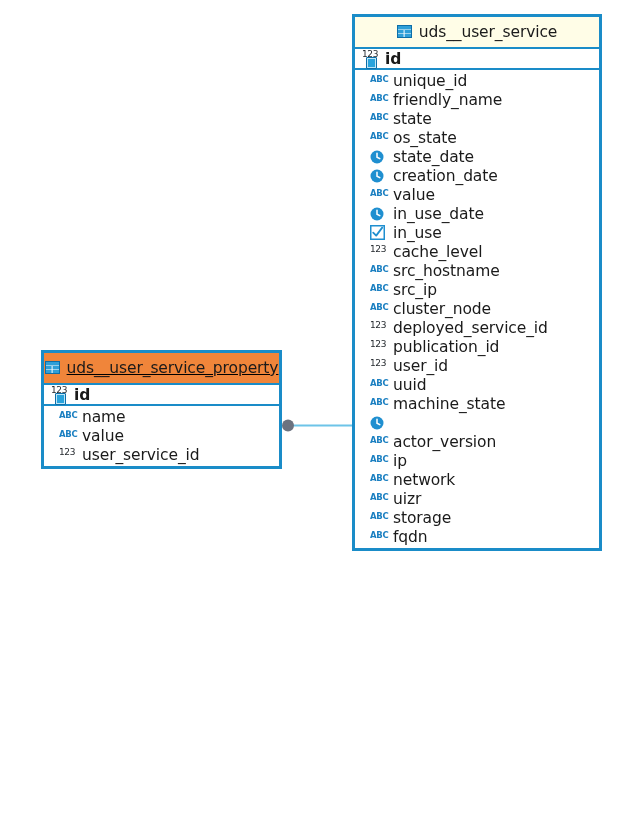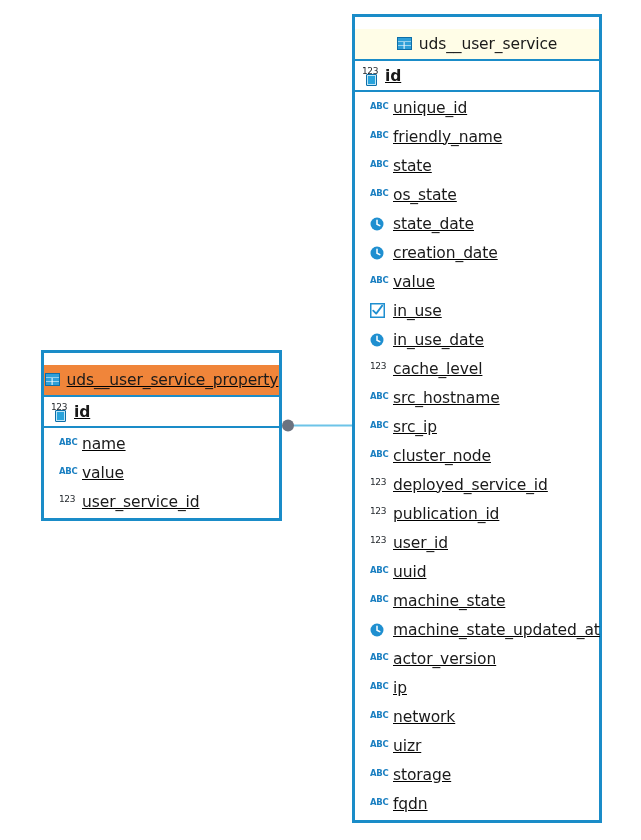--- a/index.html
+++ b/index.html
@@ -35,48 +35,46 @@
   .entity-header {
     box-sizing: border-box;
     height: 32px;
     display: flex;
     align-items: center;
     justify-content: center;
     gap: 6px;
     border-bottom: 2px solid #1a8cc8;
     padding: 0 6px;
     overflow: hidden;
-    margin-top: 12px;
   }
   .entity-header.cream  { background: #fffde7; }
   .entity-header.orange { background: #f0853a; text-decoration: underline; }
 
   .entity-title {
     font-size: 15.5px;
     color: #1a1a1a;
     white-space: nowrap;
     letter-spacing: -0.1px;
   }
 
   
   .pk-section {
     box-sizing: border-box;
     border-bottom: 2px solid #1a8cc8;
   }
 
   
   .row {
     box-sizing: border-box;
-    height: 29px;
+    height: 19px;
     display: flex;
     align-items: center;
     padding-left: 7px;
     gap: 6px;
     white-space: nowrap;
-    text-decoration: underline;
   }
   .row-label {
     font-size: 15.5px;
     color: #1a1a1a;
     letter-spacing: -0.1px;
   }
   .row.pk .row-label {
     font-weight: bold;
   }
 
@@ -280,81 +278,80 @@
               <path d="M7 3.2 L7 7.2 L9.8 8.6" stroke="#ffffff" stroke-width="1.5" fill="none" stroke-linecap="round"></path>
             </svg>
           </span>
           <span class="row-label">creation_date</span>
         </div>
         <div class="row">
           <span class="icon icon-abc"></span>
           <span class="row-label">value</span>
         </div>
         <div class="row">
+          <span class="icon icon-clock">
+            <svg class="clock-svg" width="14" height="14" viewBox="0 0 14 14">
+              <circle cx="7" cy="7" r="6.5" fill="#1f8fd0"></circle>
+              <path d="M7 3.2 L7 7.2 L9.8 8.6" stroke="#ffffff" stroke-width="1.5" fill="none" stroke-linecap="round"></path>
+            </svg>
+          </span>
+          <span class="row-label">in_use_date</span>
+        </div>
+        <div class="row">
           <span class="icon icon-bool">
             <svg class="bool-svg" width="15" height="15" viewBox="0 0 15 15">
               <rect x="0.75" y="0.75" width="13.5" height="13.5" fill="#ffffff" stroke="#1f8fd0" stroke-width="1.5"></rect>
               <path d="M3.2 7.6 L6.2 10.6 L12.2 2.6" stroke="#1f8fd0" stroke-width="1.8" fill="none" stroke-linecap="round" stroke-linejoin="round"></path>
             </svg>
           </span>
           <span class="row-label">in_use</span>
         </div>
         <div class="row">
+          <span class="icon icon-123"></span>
+          <span class="row-label">cache_level</span>
+        </div>
+        <div class="row">
+          <span class="icon icon-abc"></span>
+          <span class="row-label">src_hostname</span>
+        </div>
+        <div class="row">
+          <span class="icon icon-abc"></span>
+          <span class="row-label">src_ip</span>
+        </div>
+        <div class="row">
+          <span class="icon icon-abc"></span>
+          <span class="row-label">cluster_node</span>
+        </div>
+        <div class="row">
+          <span class="icon icon-123"></span>
+          <span class="row-label">deployed_service_id</span>
+        </div>
+        <div class="row">
+          <span class="icon icon-123"></span>
+          <span class="row-label">publication_id</span>
+        </div>
+        <div class="row">
+          <span class="icon icon-123"></span>
+          <span class="row-label">user_id</span>
+        </div>
+        <div class="row">
+          <span class="icon icon-abc"></span>
+          <span class="row-label">uuid</span>
+        </div>
+        <div class="row">
+          <span class="icon icon-abc"></span>
+          <span class="row-label">machine_state</span>
+        </div>
+        <div class="row">
           <span class="icon icon-clock">
             <svg class="clock-svg" width="14" height="14" viewBox="0 0 14 14">
               <circle cx="7" cy="7" r="6.5" fill="#1f8fd0"></circle>
               <path d="M7 3.2 L7 7.2 L9.8 8.6" stroke="#ffffff" stroke-width="1.5" fill="none" stroke-linecap="round"></path>
             </svg>
           </span>
-          <span class="row-label">in_use_date</span>
-        </div>
-        <div class="row">
-          <span class="icon icon-123"></span>
-          <span class="row-label">cache_level</span>
-        </div>
-        <div class="row">
-          <span class="icon icon-abc"></span>
-          <span class="row-label">src_hostname</span>
-        </div>
-        <div class="row">
-          <span class="icon icon-abc"></span>
-          <span class="row-label">src_ip</span>
-        </div>
-        <div class="row">
-          <span class="icon icon-abc"></span>
-          <span class="row-label">cluster_node</span>
-        </div>
-        <div class="row">
-          <span class="icon icon-123"></span>
-          <span class="row-label">deployed_service_id</span>
-        </div>
-        <div class="row">
-          <span class="icon icon-123"></span>
-          <span class="row-label">publication_id</span>
-        </div>
-        <div class="row">
-          <span class="icon icon-123"></span>
-          <span class="row-label">user_id</span>
-        </div>
-        <div class="row">
-          <span class="icon icon-abc"></span>
-          <span class="row-label">uuid</span>
-        </div>
-        <div class="row">
-          <span class="icon icon-abc"></span>
-          <span class="row-label">machine_state</span>
-        </div>
-        <div class="row">
-          <span class="icon icon-clock">
-            <svg class="clock-svg" width="14" height="14" viewBox="0 0 14 14">
-              <circle cx="7" cy="7" r="6.5" fill="#1f8fd0"></circle>
-              <path d="M7 3.2 L7 7.2 L9.8 8.6" stroke="#ffffff" stroke-width="1.5" fill="none" stroke-linecap="round"></path>
-            </svg>
-          </span>
-          <span class="row-label">machine_state_updated_at</span>
         </div>
         <div class="row">
           <span class="icon icon-abc"></span>
           <span class="row-label">actor_version</span>
         </div>
         <div class="row">
           <span class="icon icon-abc"></span>
           <span class="row-label">ip</span>
         </div>
         <div class="row">

